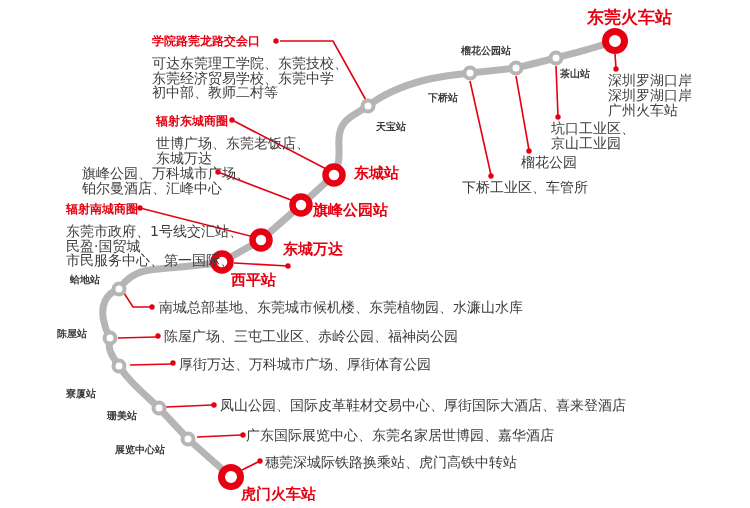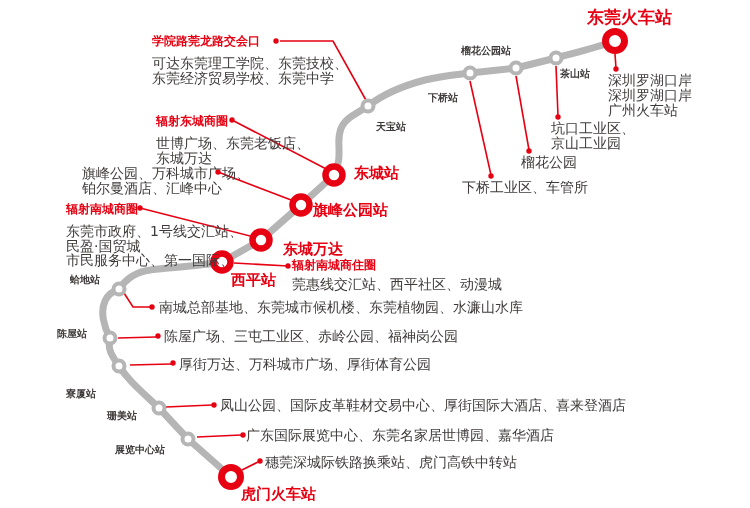--- a/index.html
+++ b/index.html
@@ -107,44 +107,41 @@
   <div class="abs st-label" style="left:57px;top:327px">陈屋站</div>
   <div class="abs st-label" style="left:66px;top:387px">寮厦站</div>
   <div class="abs st-label" style="left:107px;top:409px">珊美站</div>
   <div class="abs st-label" style="left:115px;top:443px">展览中心站</div>
   <div class="abs st-label major" style="left:241px;top:485px">虎门火车站</div>
 
   <div class="abs callout" style="left:152px;top:33px">
     <div class="c-title">学院路莞龙路交会口</div>
     <div class="ann">可达东莞理工学院、东莞技校、</div>
     <div class="ann">东莞经济贸易学校、东莞中学</div>
+    <div class="ann">初中部、教师二村等</div>
   </div>
 
   <div class="abs callout" style="left:156px;top:113px">
     <div class="c-title">辐射东城商圈</div>
     <div class="ann">世博广场、东莞老饭店、</div>
     <div class="ann">东城万达</div>
   </div>
 
   <div class="abs callout" style="left:82px;top:166px">
     <div class="ann">旗峰公园、万科城市广场、</div>
     <div class="ann">铂尔曼酒店、汇峰中心</div>
   </div>
 
   <div class="abs callout" style="left:66px;top:201px">
     <div class="c-title">辐射南城商圈</div>
     <div class="ann">东莞市政府、1号线交汇站、</div>
     <div class="ann">民盈·国贸城</div>
     <div class="ann">市民服务中心、第一国际、</div>
   </div>
 
-  <div class="abs callout" style="left:292px;top:257px">
-    <div class="c-title" style="margin-bottom:3px">辐射南城商住圈</div>
-    <div class="ann">莞惠线交汇站、西平社区、动漫城</div>
-  </div>
 
   <div class="abs ann" style="left:159px;top:300px">南城总部基地、东莞城市候机楼、东莞植物园、水濂山水库</div>
   <div class="abs ann" style="left:164px;top:329px">陈屋广场、三屯工业区、赤岭公园、福神岗公园</div>
   <div class="abs ann" style="left:179px;top:357px">厚街万达、万科城市广场、厚街体育公园</div>
   <div class="abs ann" style="left:220px;top:398px">凤山公园、国际皮革鞋材交易中心、厚街国际大酒店、喜来登酒店</div>
   <div class="abs ann" style="left:246px;top:428px">广东国际展览中心、东莞名家居世博园、嘉华酒店</div>
   <div class="abs ann" style="left:265px;top:455px">穗莞深城际铁路换乘站、虎门高铁中转站</div>
 
   <div class="abs ann" style="left:462px;top:180px">下桥工业区、车管所</div>
   <div class="abs ann" style="left:521px;top:155px">榴花公园</div>

